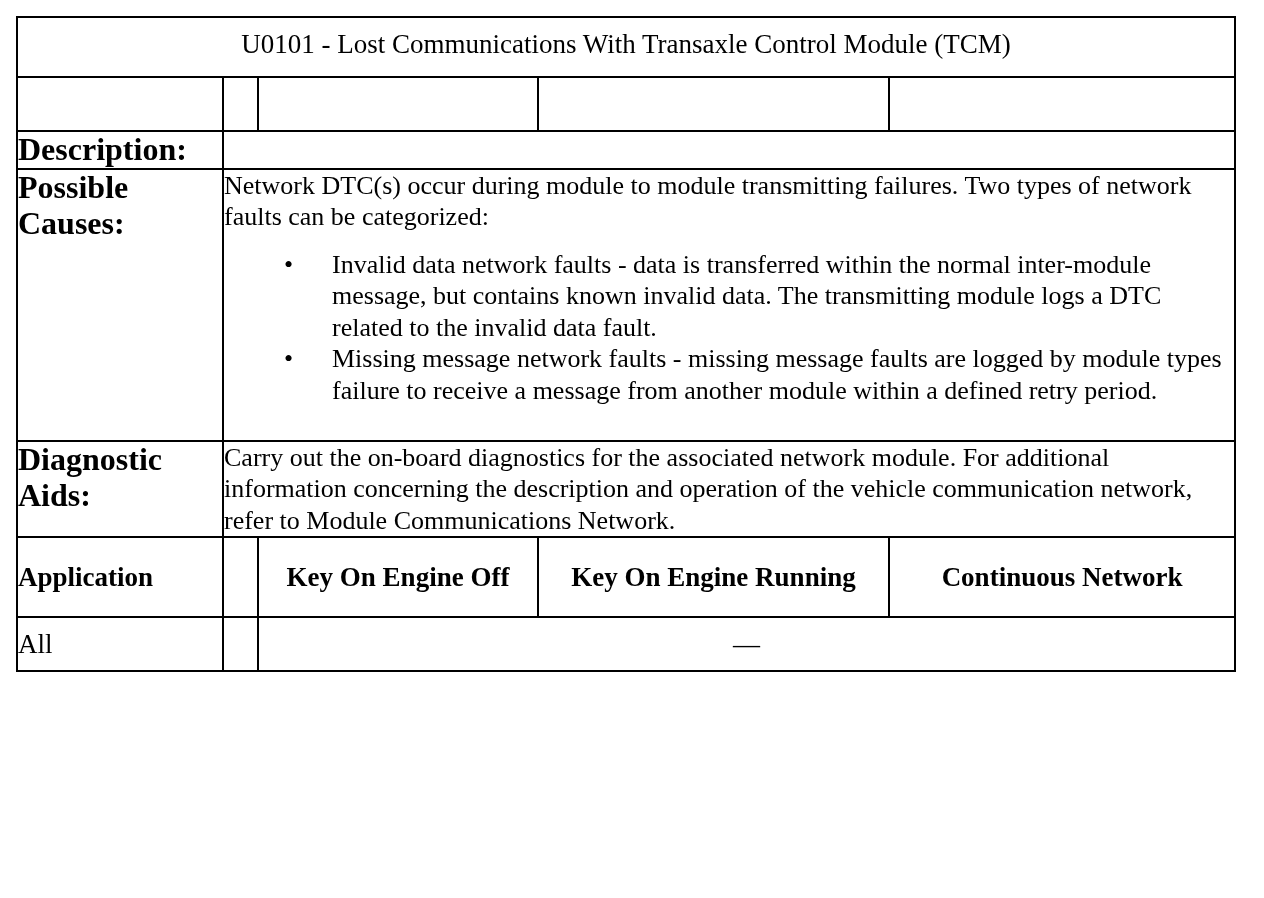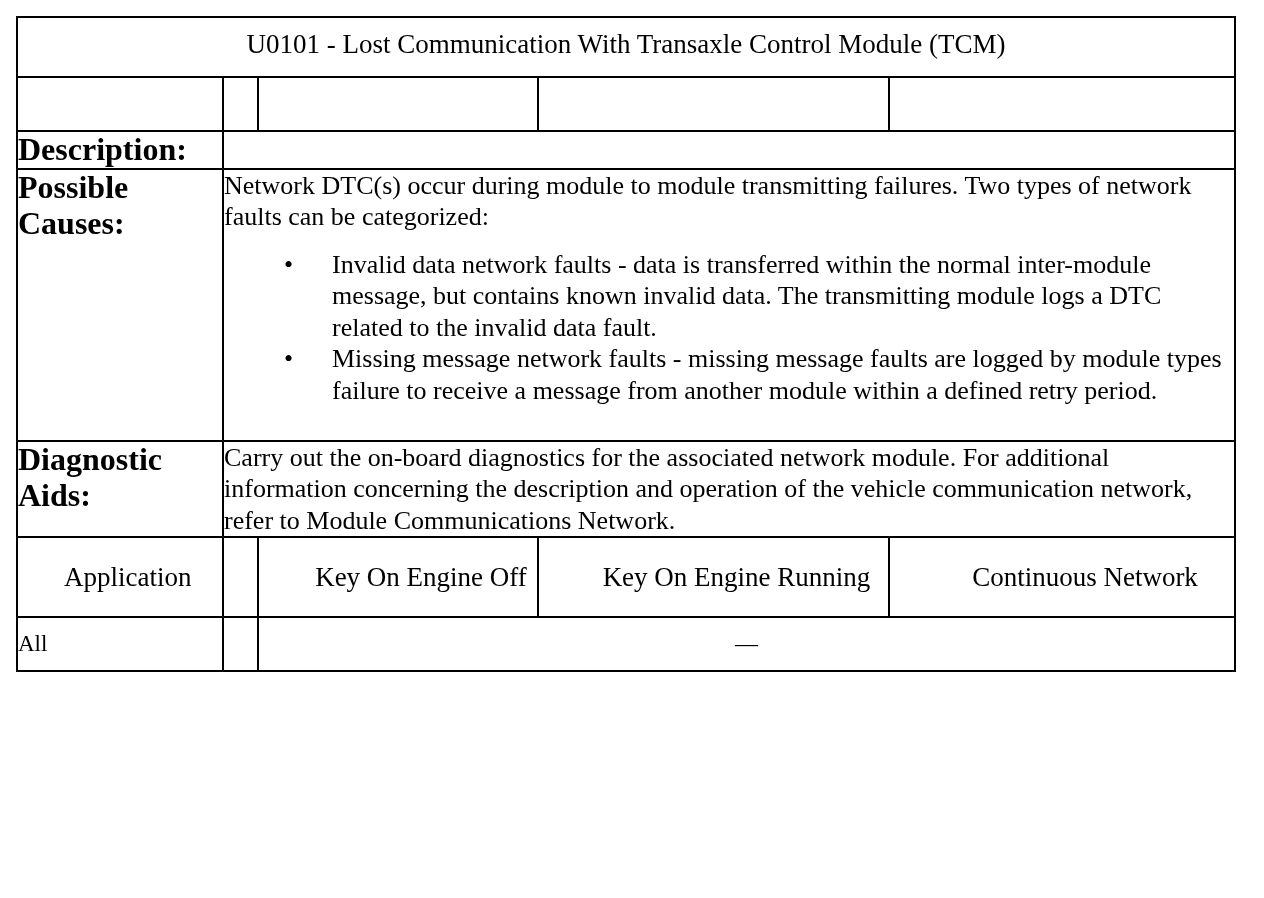--- a/index.html
+++ b/index.html
@@ -104,40 +104,39 @@
   .tail-space {
     height: 34px;
     font-size: 0;
     line-height: 0;
   }
 
   
   .row-apphead td {
     height: 78px;
     vertical-align: middle;
-    font-weight: normal;
+    font-weight: bold;
     font-size: 27px;
     line-height: 1.14;
-    padding-left: 46px;
   }
   .apphead-label {
     text-align: left;
     padding: 0 4px 0 8px;
   }
   .apphead-center {
     text-align: center;
     padding: 0 6px;
     margin-left: 40px;
   }
 
   
   .row-appdata td {
     height: 52px;
     vertical-align: middle;
-    font-size: 23px;
+    font-size: 27px;
   }
   .appdata-label {
     text-align: left;
     padding: 0 4px 4px 8px;
   }
   .appdata-dash {
     text-align: center;
     padding: 0 6px 4px 6px;
   }
 
@@ -155,21 +154,21 @@
     <colgroup>
       <col style="width:206px">
       <col style="width:35px">
       <col style="width:280px">
       <col style="width:351px">
       <col style="width:346px">
     </colgroup>
     <tbody>
 
       <tr class="row-title">
-        <td colspan="5">U0101 - Lost Communication With Transaxle Control Module (TCM)</td>
+        <td colspan="5">U0101 - Lost Communications With Transaxle Control Module (TCM)</td>
       </tr>
 
       <tr class="row-spacer">
         <td class="empty-cell"></td>
         <td class="empty-cell"></td>
         <td class="empty-cell"></td>
         <td class="empty-cell"></td>
         <td class="empty-cell"></td>
       </tr>
 

